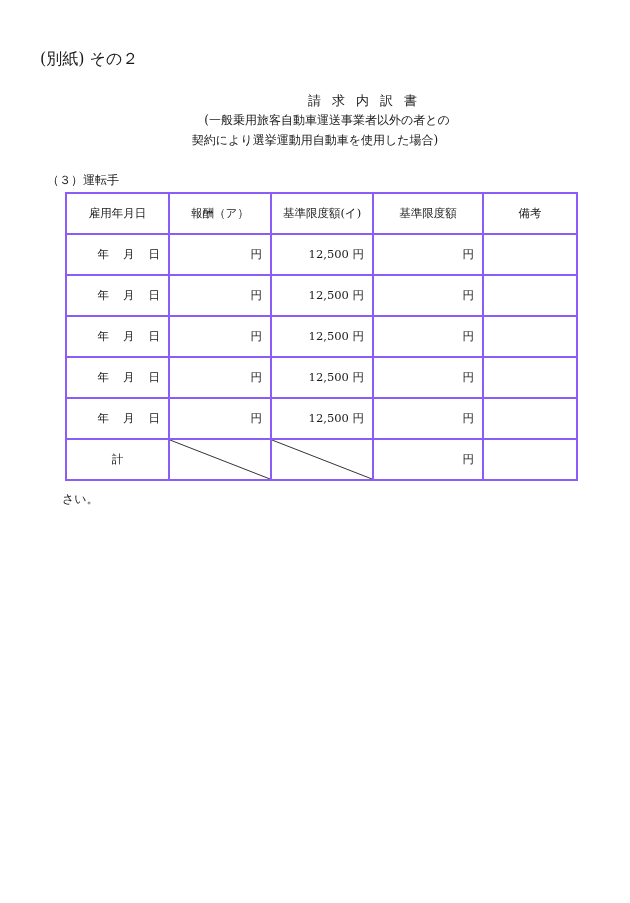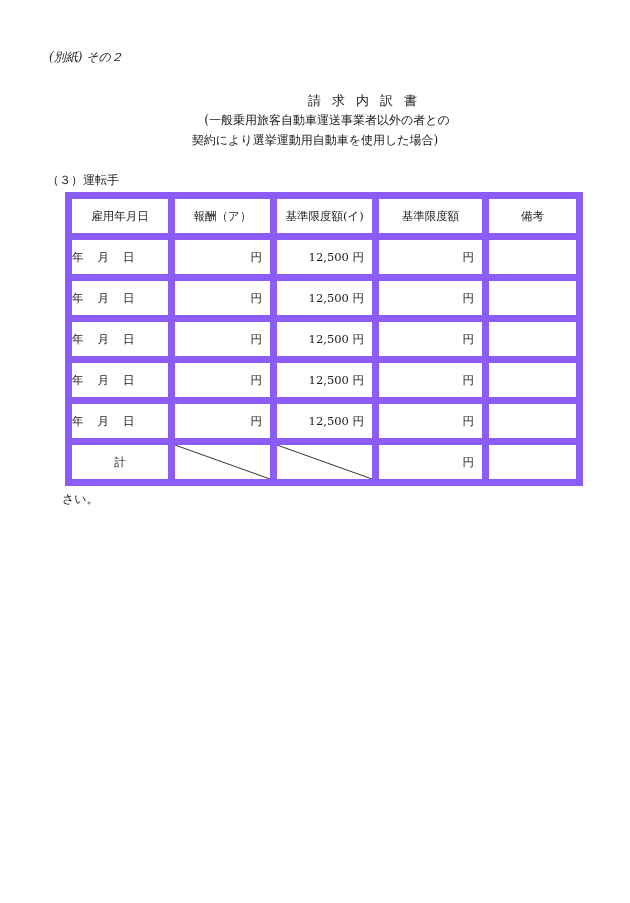--- a/index.html
+++ b/index.html
@@ -10,53 +10,53 @@
     body {
       width: 630px;
       height: 903px;
       position: relative;
       overflow: hidden;
       font-family: "DejaVu Serif", "Liberation Serif", serif;
       color: #1a1a1a;
       font-size: 12px;
     }
     .abs { position: absolute; white-space: nowrap; }
-    #attachment-label { left: 49px; top: 49px; font-size: 12px; font-style: italic; }
+    #attachment-label { left: 40px; top: 49px; font-size: 16px; }
     #doc-title {
       left: 0; width: 630px; top: 92px; text-align: center;
       font-size: 13px; letter-spacing: 11px; padding-left: 10px; box-sizing: border-box; margin-left: 48px;
     }
     #doc-subtitle-1 { left: 0; width: 630px; top: 112px; text-align: center; font-size: 12px; padding-left: 12px; }
     #doc-subtitle-2 { left: 0; width: 630px; top: 132px; text-align: center; font-size: 12px; }
     #section-heading { left: 47px; top: 172px; font-size: 12px; font-family: Liberation Serif, serif; }
 
     table#claim-table {
       position: absolute;
       left: 65px;
       top: 192px;
       border-collapse: collapse;
       table-layout: fixed;
     }
     #claim-table td {
-      border: 7px solid #8b5cf6;
+      border: 2px solid #8b5cf6;
       height: 41px;
       padding: 0;
       font-size: 11.5px;
       box-sizing: border-box;
       position: relative;
     }
     #claim-table .hdr td { text-align: center; }
     .col-date { width: 103px; }
     .col-fee { width: 102px; }
     .col-limit { width: 102px; }
     .col-claim { width: 110px; }
     .col-note { width: 94px; }
     .cell-right { text-align: right; padding-right: 8px !important; }
     .cell-center { text-align: center; }
-    .date-cell { padding-right: 8px !important; word-spacing: 0; }
+    .date-cell { text-align: right; padding-right: 8px !important; word-spacing: 0; }
     .date-cell span { display: inline-block; }
     .date-cell .u { margin-left: 14px; }
     .slash-cell svg {
       position: absolute; left: 0; top: 0; width: 100%; height: 100%;
     }
     #note-text {
       left: 47px; top: 489px; font-size: 12px; line-height: 20px; white-space: normal; width: 540px;
     }
     #note-text .indent { padding-left: 15px; }
   </style>

